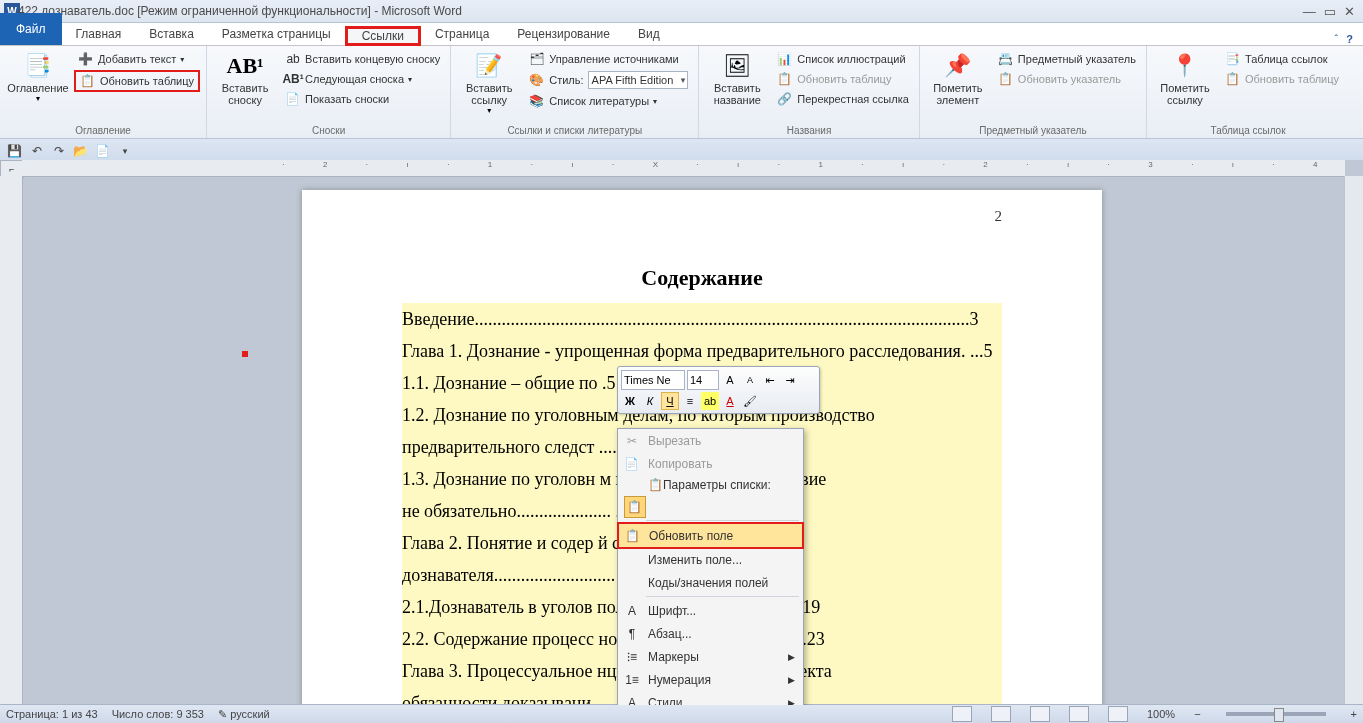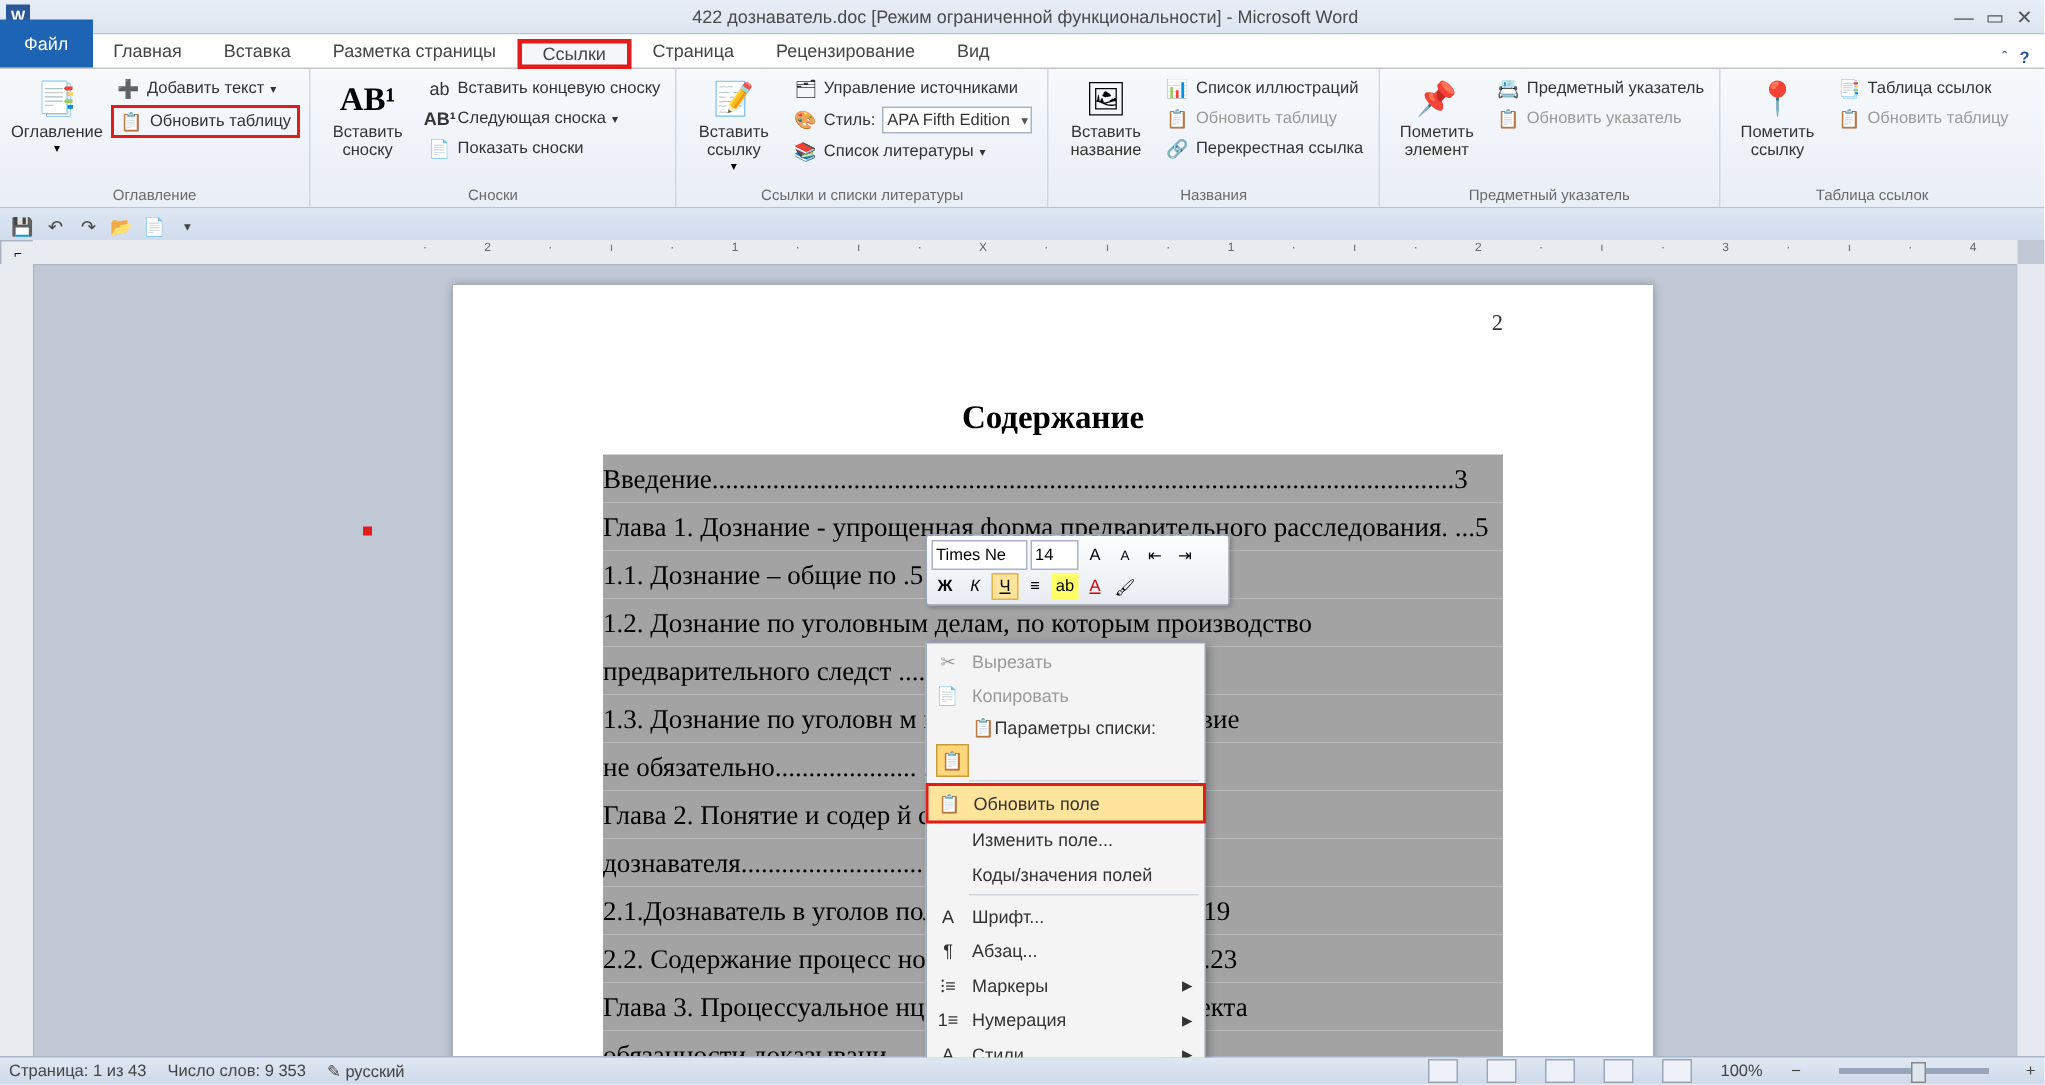--- a/index.html
+++ b/index.html
@@ -1,18 +1,18 @@
 <!DOCTYPE html>
 <html><head>
 <meta charset="utf-8">
 <style>
 html,body{margin:0;padding:0;font-family:"Segoe UI",Tahoma,sans-serif;font-size:11px;background:#fff;overflow:hidden;width:1363px;height:723px}
 .titlebar{height:22px;background:linear-gradient(#e8eef7,#dde5f0);display:flex;align-items:center;position:relative;border-bottom:1px solid #b6c4d8}
 .titlebar .word-icon{width:16px;height:16px;margin:0 4px;background:#2b579a;display:inline-flex;align-items:center;justify-content:center;color:#fff;font-weight:bold;font-size:10px}
-.titlebar .title{position:absolute;left:4px;right:0;text-align:center;color:#4a4a4a;font-size:12px}
+.titlebar .title{position:absolute;left:18px;right:0;color:#4a4a4a;font-size:12px}
 .titlebar .win-btns{margin-left:auto;display:flex;gap:8px;padding-right:8px;position:relative;z-index:2}
 .titlebar .win-btns span{cursor:default;font-size:13px;color:#555}
 .ribbon-tabs{height:22px;background:#fff;display:flex;align-items:flex-end;padding-left:0;border-bottom:1px solid #c4c4c4;position:relative}
 .file-tab{background:#1e64b4;color:#fff;height:32px;padding:0 16px;display:flex;align-items:center;font-size:12px}
 .tab{padding:0 14px;height:22px;display:flex;align-items:center;color:#444;cursor:default;font-size:12px}
 .tab.active{background:#f5f6f7;border:1px solid #c4c4c4;border-bottom:1px solid #f5f6f7;margin-bottom:-1px}
 .tab.hl{border:3px solid #e21b1b;height:20px;box-sizing:border-box;padding:0 14px}
 .help-btn{margin-left:auto;padding-right:10px;color:#2b579a;display:flex;gap:8px;align-items:center}
 .ribbon{height:92px;background:linear-gradient(#f7f9fc,#e9eef5);border-bottom:1px solid #b6c4d8;display:flex}
 .group{border-right:1px solid #cfd8e4;display:flex;flex-direction:column;padding:2px 6px 0;position:relative}
@@ -30,23 +30,23 @@
 .workspace{position:absolute;top:160px;bottom:18px;left:0;right:0;background:#bfc8d4;overflow:hidden}
 .ruler-corner{position:absolute;top:0;left:0;width:22px;height:16px;background:#e8ecf0;border:1px solid #aab4c2;font-size:9px;display:flex;align-items:center;justify-content:center}
 .hruler{position:absolute;top:0;left:22px;right:18px;height:16px;background:#e8ecf0;border-bottom:1px solid #aab4c2;font-size:8px;overflow:hidden}
 .hruler .marks{position:absolute;left:260px;white-space:nowrap;color:#666;letter-spacing:18px}
 .vruler{position:absolute;top:16px;left:0;width:22px;bottom:0;background:#e8ecf0;border-right:1px solid #aab4c2}
 .doc-area{position:absolute;top:16px;left:22px;right:18px;bottom:0;overflow:hidden}
 .page{position:absolute;left:280px;top:14px;width:800px;min-height:1000px;background:#fff;box-shadow:0 0 6px rgba(0,0,0,0.3)}
 .page-inner{padding:18px 100px 0 100px}
 .page-num{text-align:right;font-family:"Times New Roman";font-size:15px;color:#333}
 .toc-title{text-align:center;font-family:"Times New Roman";font-size:22px;font-weight:bold;margin:40px 0 12px}
-.toc-line{font-family:"Times New Roman";font-size:18px;line-height:32px;background:#a3a3a3;margin-bottom:0;white-space:nowrap;overflow:hidden}
+.toc-line{font-family:"Times New Roman";font-size:18px;line-height:32px;background:#fef9c3;margin-bottom:0;white-space:nowrap;overflow:hidden}
 .red-dot{position:absolute;left:220px;top:175px;width:6px;height:6px;background:#e21b1b}
-.minibar{position:absolute;left:595px;top:180px;width:195px;background:linear-gradient(#fdfdfd,#e8ecf2);border:1px solid #9aa6b8;border-radius:3px;box-shadow:1px 1px 3px rgba(0,0,0,0.2);padding:3px;z-index:5}
+.minibar{position:absolute;left:595px;top:190px;width:195px;background:linear-gradient(#fdfdfd,#e8ecf2);border:1px solid #9aa6b8;border-radius:3px;box-shadow:1px 1px 3px rgba(0,0,0,0.2);padding:3px;z-index:5}
 .minibar .row{display:flex;align-items:center;gap:2px}
 .minibar input{width:58px;font-size:11px;border:1px solid #a8b4c6;height:16px}
 .minibar .fs{width:26px}
 .minibar .b{width:16px;height:16px;display:flex;align-items:center;justify-content:center;font-size:11px;border:1px solid transparent;cursor:default}
 .minibar .b.sel{background:#ffe49c;border:1px solid #e0b24a}
 .ctx{position:absolute;left:595px;top:252px;width:185px;background:#f4f4f4;border:1px solid #9aa6b8;box-shadow:2px 2px 6px rgba(0,0,0,0.3);z-index:6;font-size:12px}
 .ctx .item{display:flex;align-items:center;height:23px;padding:0 8px 0 30px;position:relative;color:#333;cursor:default}
 .ctx .item.disabled{color:#9a9a9a}
 .ctx .item .ic{position:absolute;left:6px;width:16px;height:16px;display:flex;align-items:center;justify-content:center;font-size:12px}
 .ctx .item.hl{background:#ffe49c;border:2px solid #e21b1b;margin:-1px}

